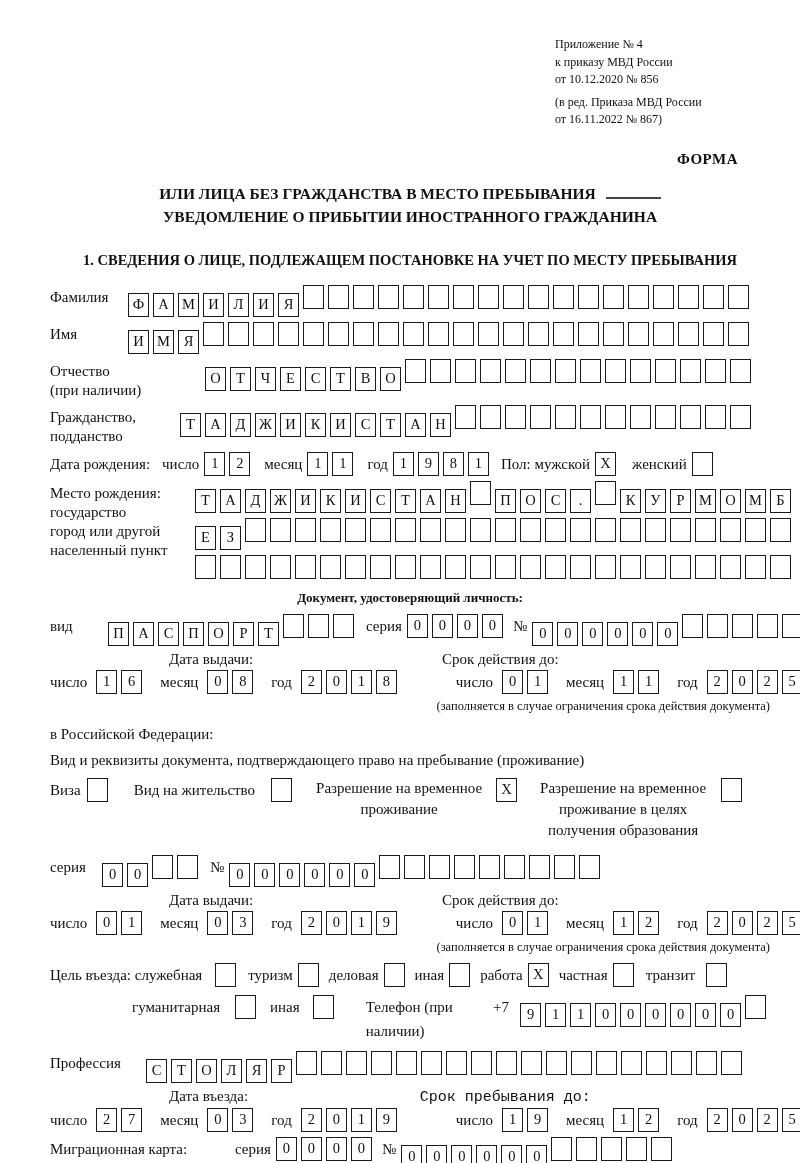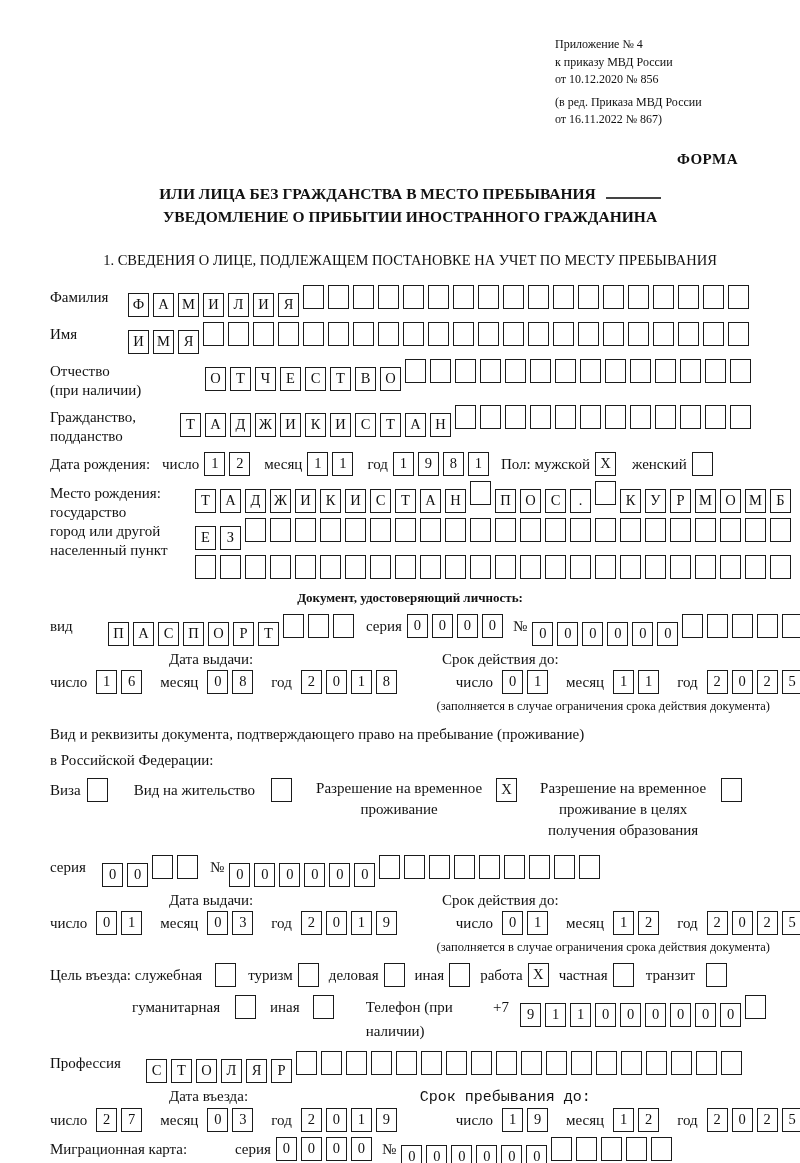--- a/index.html
+++ b/index.html
@@ -7,21 +7,21 @@
   .page{position:relative;width:800px;height:1163px;box-sizing:border-box;padding:36px 30px 0 50px;overflow:hidden;}
 
   
   .appendix{width:215px;margin-left:auto;font-size:12px;line-height:17.5px;}
   .appendix .ed{margin-top:5px;}
   .forma{font-weight:bold;font-size:15px;text-align:right;padding-right:32px;margin-top:22px;letter-spacing:.5px;}
 
   
   .title{font-weight:bold;font-size:15.5px;text-align:center;line-height:23px;margin-top:14px;}
   .blank-line{display:inline-block;width:55px;border-bottom:2px solid #444;height:12px;margin-left:6px;}
-  .sec-heading{font-weight:normal;font-size:14.5px;text-align:center;margin-top:24px;margin-bottom:16px;}
+  .sec-heading{font-weight:bold;font-size:14.5px;text-align:center;margin-top:24px;margin-bottom:16px;}
 
   
   .boxrow{font-size:0;white-space:nowrap;display:inline-block;vertical-align:top;}
   .cell{display:inline-block;box-sizing:border-box;width:21px;height:24px;border:1.6px solid #1b1b1b;
         margin-right:4px;font-size:14.5px;line-height:21px;text-align:center;background:#fff;
         font-family:"Liberation Serif","DejaVu Serif",serif;}
 
   
   .frow{display:flex;align-items:flex-start;margin-bottom:5px;}
   .flabel{flex-shrink:0;font-size:15px;line-height:19px;padding-top:3px;}
@@ -170,22 +170,22 @@
       <span class="boxrow"><span class="cell">0</span><span class="cell">1</span></span>
       <span class="dg-lb dg-gap">месяц</span>
       <span class="boxrow"><span class="cell">1</span><span class="cell">1</span></span>
       <span class="dg-lb dg-gap">год</span>
       <span class="boxrow"><span class="cell">2</span><span class="cell">0</span><span class="cell">2</span><span class="cell">5</span></span>
     </span>
   </div>
 
   <div class="note">(заполняется в случае ограничения срока действия документа)</div>
 
+  <div class="para">в Российской Федерации:</div>
   <div class="para">Вид и реквизиты документа, подтверждающего право на пребывание (проживание)</div>
-  <div class="para">в Российской Федерации:</div>
 
   <div class="permit-row">
     <span class="pr-lb">Виза</span>
     <span class="boxrow ml6"><span class="cell"></span></span>
     <span class="pr-lb" style="margin-left:22px;">Вид на жительство</span>
     <span class="boxrow" style="margin-left:16px;"><span class="cell"></span></span>
     <span class="pr-block" style="margin-left:18px;width:170px;">
       <span style="display:block">Разрешение на временное</span>
       <span style="display:block">проживание</span>
     </span>

